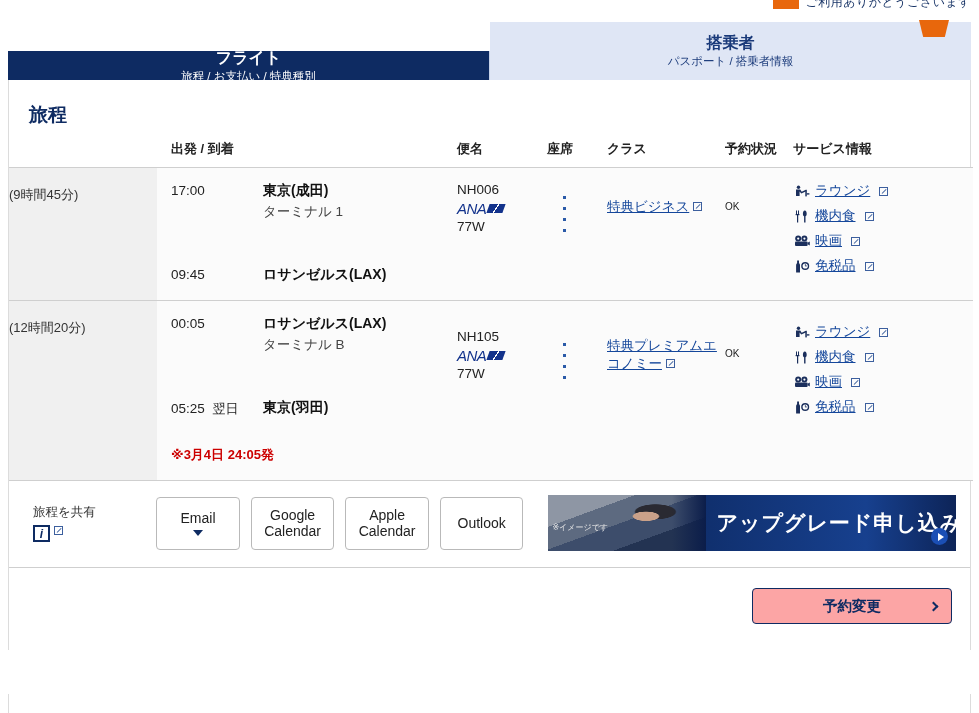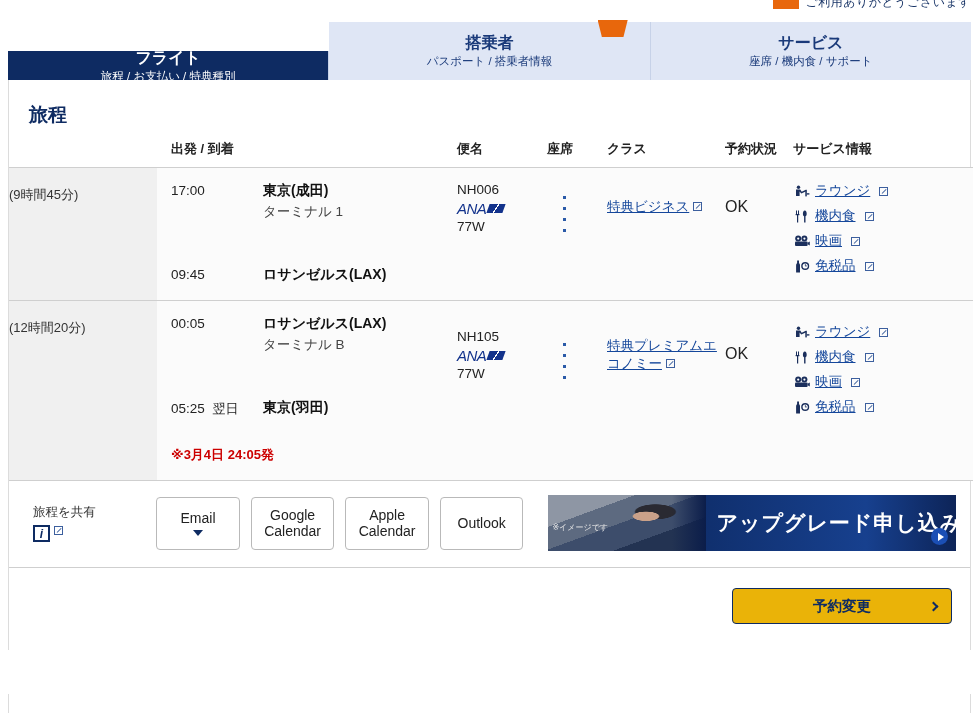--- a/index.html
+++ b/index.html
@@ -250,21 +250,21 @@
   }
   .ext::after {
     content: "";
     position: absolute;
     left: 2px; top: 5px;
     width: 6px; height: 1px;
     background: #3c5f9e;
     transform: rotate(-45deg);
     transform-origin: left center;
   }
-  .status-ok { font-size: 16px; color: #222; }
+  .status-ok { font-size: 10px; color: #222; }
 
   .svc-list { padding-left: 0; }
   .svc-item {
     display: flex;
     align-items: center;
     gap: 5px;
     margin-bottom: 7px;
   }
   .svc-icon {
     width: 17px; height: 14px;
@@ -388,25 +388,25 @@
     margin-left: 2px;
   }
 
   
   .change-row {
     display: flex;
     justify-content: flex-end;
     padding: 20px 18px 26px 0;
   }
   .change-btn {
-    width: 220px;
+    width: 200px;
     height: 36px;
     border: 1px solid #0e2b62;
     border-radius: 4px;
-    background: #eab308;
+    background: #fca5a5;
     color: #0e2b62;
     font-size: 14.5px;
     font-weight: bold;
     display: flex;
     align-items: center;
     justify-content: center;
     position: relative;
     cursor: pointer;
   }
   .change-btn .chev {
@@ -448,24 +448,20 @@
 
 <div class="tabbar">
   <div class="tab active">
     <div class="tab-title">フライト</div>
     <div class="tab-sub">旅程 / お支払い / 特典種別</div>
   </div>
   <div class="tab inactive">
     <span class="tab-badge"></span>
     <div class="tab-title">搭乗者</div>
     <div class="tab-sub">パスポート / 搭乗者情報</div>
-  </div>
-  <div class="tab inactive">
-    <div class="tab-title">サービス</div>
-    <div class="tab-sub">座席 / 機内食 / サポート</div>
   </div>
 </div>
 
 <div class="card">
 
   <div class="section-title">旅程</div>
 
   <table class="itin">
     <colgroup>
       <col class="col-date">

